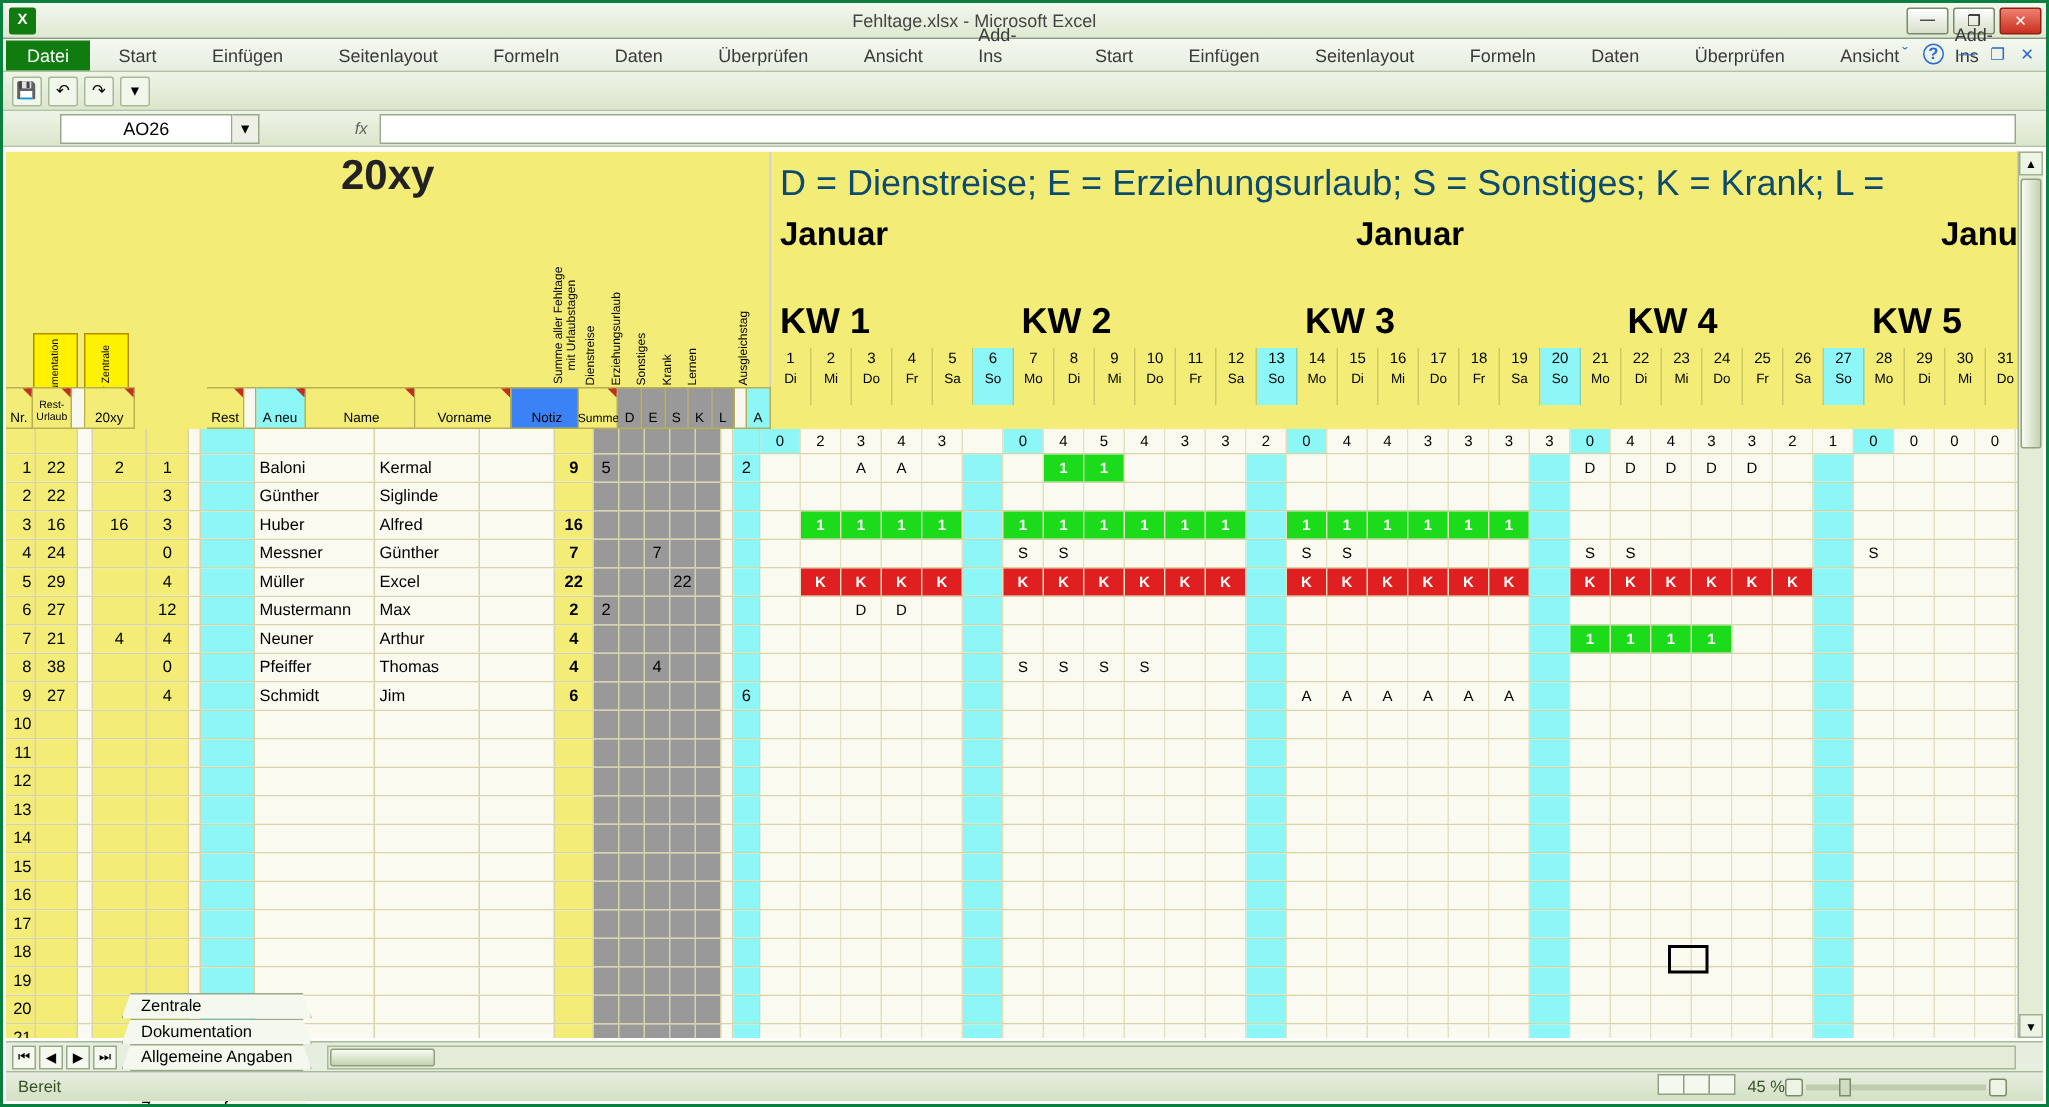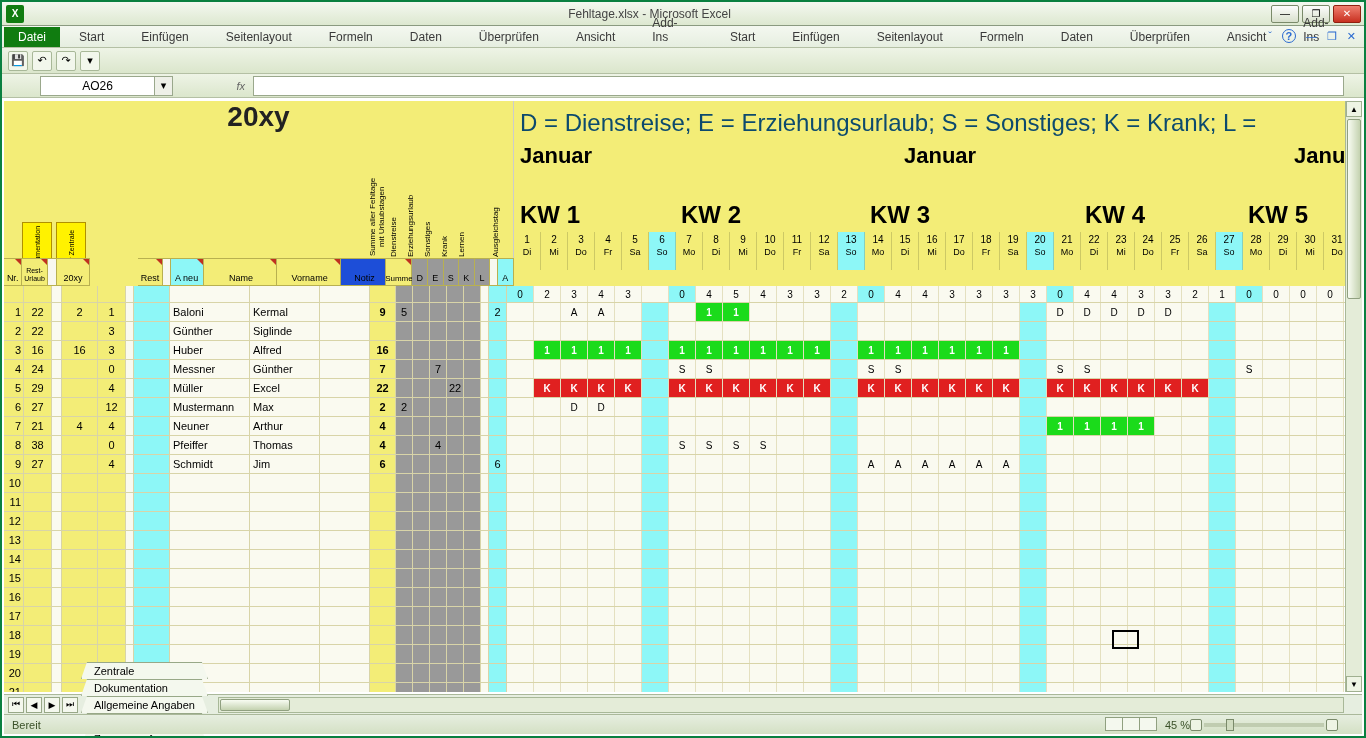--- a/index.html
+++ b/index.html
@@ -59,21 +59,21 @@
 .left-head-row > div{ border:1px solid #b8b050; border-left:none; display:flex; align-items:flex-end; justify-content:center; padding-bottom:2px; position:relative; text-align:center;}
 .lh-nr{width:20px; background:#f3ed77;}
 .lh-rest{width:28px; background:#f3ed77;}
 .lh-blank{width:10px; background:#f8f8f0;}
 .lh-20xy{width:36px; background:#f3ed77;}
 .lh-arest{width:28px; background:#f3ed77;margin-left:48px;}
 .lh-gap{width:8px; background:#f8f8f0;}
 .lh-aneu{width:36px; background:#8df7f7;}
 .lh-name{width:80px; background:#f3ed77; justify-content:flex-start; padding-left:3px;}
 .lh-vorname{width:70px; background:#f3ed77; justify-content:flex-start; padding-left:3px;}
-.lh-notiz{width:50px; background:#1d4ed8; justify-content:flex-start; padding-left:3px;}
+.lh-notiz{width:50px; background:#3b82f6; justify-content:flex-start; padding-left:3px;}
 .lh-sum{width:26px; background:#f3ed77;}
 .lh-code{width:17px; background:#999;}
 .lh-gap2{width:8px; background:#f8f8f0;}
 .lh-aa{width:18px; background:#8df7f7;}
 .red-tri::before{content:""; position:absolute; top:0; right:0; border:3px solid transparent; border-top-color:#c03020; border-right-color:#c03020;}
 
 
 .vert-labels { position:absolute; left:364px; top:74px; height:82px; display:flex;}
 .vert-labels > div{ width:17px; writing-mode: vertical-rl; transform: rotate(180deg); font-size:8px; display:flex; align-items:center; justify-content:flex-start; padding-bottom:2px;}
 

